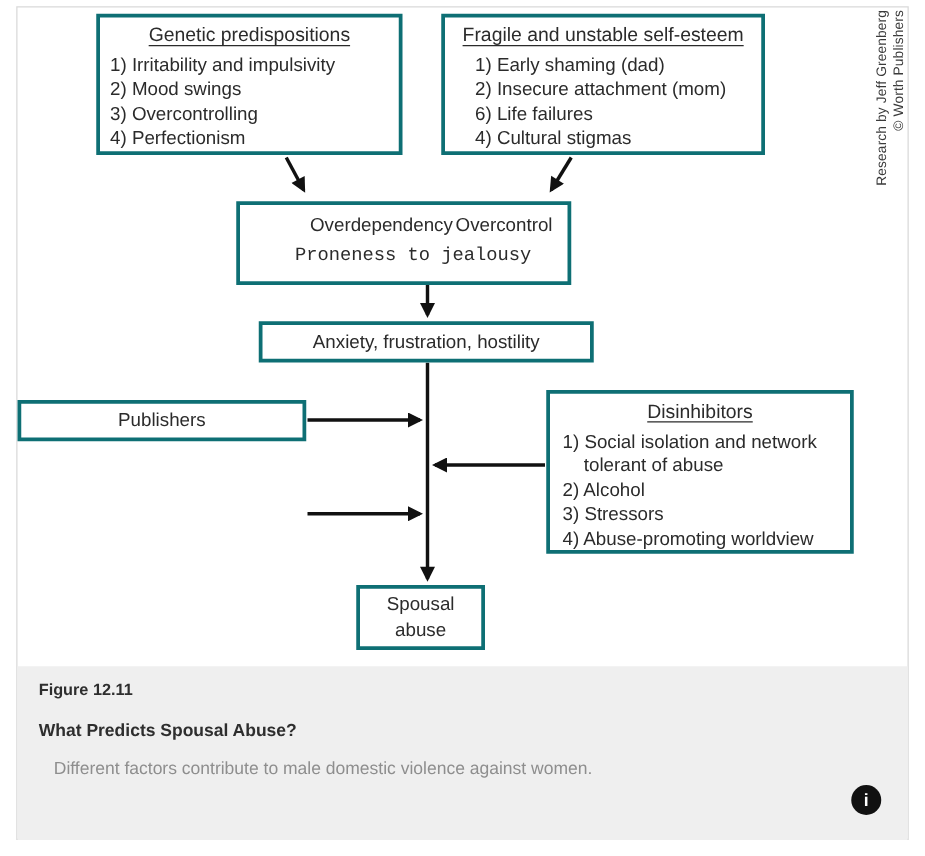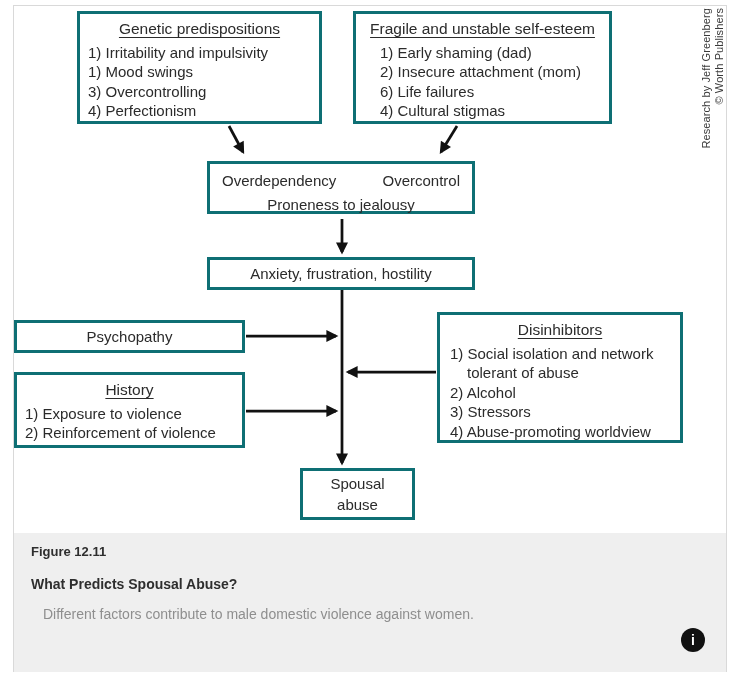--- a/index.html
+++ b/index.html
@@ -22,21 +22,21 @@
   .fig-box{position:absolute;border:3px solid var(--box-border);background:#ffffff;
            font-size:15px;line-height:19.5px;color:var(--diagram-text);}
   .box-title{text-align:center;text-decoration:underline;text-underline-offset:3px;
              font-size:15.5px;padding-top:5px;margin-bottom:4px;}
   .box-items{padding:0 4px 0 8px;}
   .box-item{white-space:nowrap;}
   .box-item.wrap{white-space:normal;padding-left:17px;text-indent:-17px;}
   .center-label{display:flex;align-items:center;justify-content:center;height:100%;text-align:right;}
   
   .od-line1{display:flex;justify-content:space-between;padding:5px 12px 0 12px;line-height:24px;}
-  .od-line2{text-align:center;line-height:24px;}
+  .od-line2{line-height:24px;font-family:Liberation Mono, monospace;}
   
   .spousal-lines{display:flex;flex-direction:column;justify-content:center;align-items:center;height:100%;line-height:21px;}
   
   .caption{position:absolute;left:14px;top:533px;width:712px;height:139px;background:var(--caption-bg);}
   .caption-figure{position:absolute;left:17px;top:11px;font-size:13px;font-weight:bold;color:var(--caption-title);}
   .caption-title{position:absolute;left:17px;top:43px;font-size:14px;font-weight:bold;color:var(--caption-title);}
   .caption-desc{position:absolute;left:17px;top:73px;font-size:14px;color:var(--caption-description);margin-left:12px;}
   .info-button{position:absolute;left:667px;top:95px;width:24px;height:24px;border-radius:50%;
                background:var(--info-icon-bg);color:#ffffff;display:flex;align-items:center;justify-content:center;
                font-size:14px;font-weight:bold;cursor:pointer;border:none;}
@@ -65,71 +65,64 @@
       <line x1="246" y1="336" x2="336" y2="336" marker-end="url(#ah)"></line>
       <line x1="436" y1="372" x2="348" y2="372" marker-end="url(#ah)"></line>
       <line x1="246" y1="411" x2="336" y2="411" marker-end="url(#ah)"></line>
     </g>
   </svg>
 
   <div class="fig-box" style="left:77px;top:11px;width:245px;height:113px;">
     <div class="box-title">Genetic predispositions</div>
     <div class="box-items">
       <div class="box-item">1) Irritability and impulsivity</div>
-      <div class="box-item">1) Mood swings</div>
+      <div class="box-item">2) Mood swings</div>
       <div class="box-item">3) Overcontrolling</div>
       <div class="box-item">4) Perfectionism</div>
     </div>
   </div>
 
   <div class="fig-box" style="left:353px;top:11px;width:259px;height:113px;">
     <div class="box-title">Fragile and unstable self-esteem</div>
     <div class="box-items" style="padding-left:24px;">
       <div class="box-item">1) Early shaming (dad)</div>
       <div class="box-item">2) Insecure attachment (mom)</div>
       <div class="box-item">6) Life failures</div>
       <div class="box-item">4) Cultural stigmas</div>
     </div>
   </div>
 
-  <div class="fig-box" style="left:207px;top:161px;width:268px;height:53px;">
+  <div class="fig-box" style="left:189px;top:161px;width:268px;height:67px;padding-left:44px;">
     <div class="od-line1">
       <span>Overdependency</span>
       <span>Overcontrol</span>
     </div>
     <div class="od-line2">Proneness to jealousy</div>
   </div>
 
   <div class="fig-box" style="left:207px;top:257px;width:268px;height:33px;">
     <div class="center-label">Anxiety, frustration, hostility</div>
   </div>
 
   <div class="fig-box" style="left:14px;top:320px;width:231px;height:33px;">
-    <div class="center-label">Psychopathy</div>
+    <div class="center-label">Publishers</div>
   </div>
 
-  <div class="fig-box" style="left:14px;top:372px;width:231px;height:76px;">
-    <div class="box-title">History</div>
-    <div class="box-items">
-      <div class="box-item">1) Exposure to violence</div>
-      <div class="box-item">2) Reinforcement of violence</div>
-    </div>
-  </div>
 
   <div class="fig-box" style="left:437px;top:312px;width:246px;height:131px;">
     <div class="box-title">Disinhibitors</div>
     <div class="box-items" style="padding-left:10px;">
       <div class="box-item wrap">1) Social isolation and network tolerant of abuse</div>
       <div class="box-item">2) Alcohol</div>
       <div class="box-item">3) Stressors</div>
       <div class="box-item">4) Abuse-promoting worldview</div>
     </div>
   </div>
 
-  <div class="fig-box" style="left:300px;top:468px;width:115px;height:52px;">
+  <div class="fig-box" style="left:285px;top:468px;width:103px;height:52px;">
     <div class="spousal-lines">
       <span>Spousal</span>
       <span>abuse</span>
     </div>
   </div>
 
   <div class="credit">
     <div>Research by Jeff Greenberg</div>
     <div>© Worth Publishers</div>
   </div>

